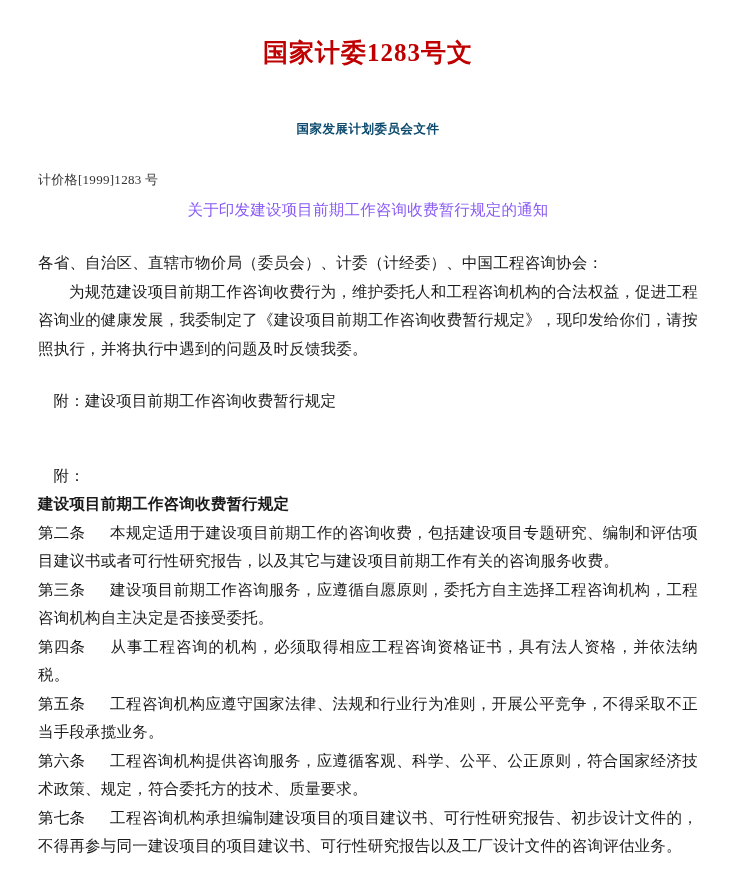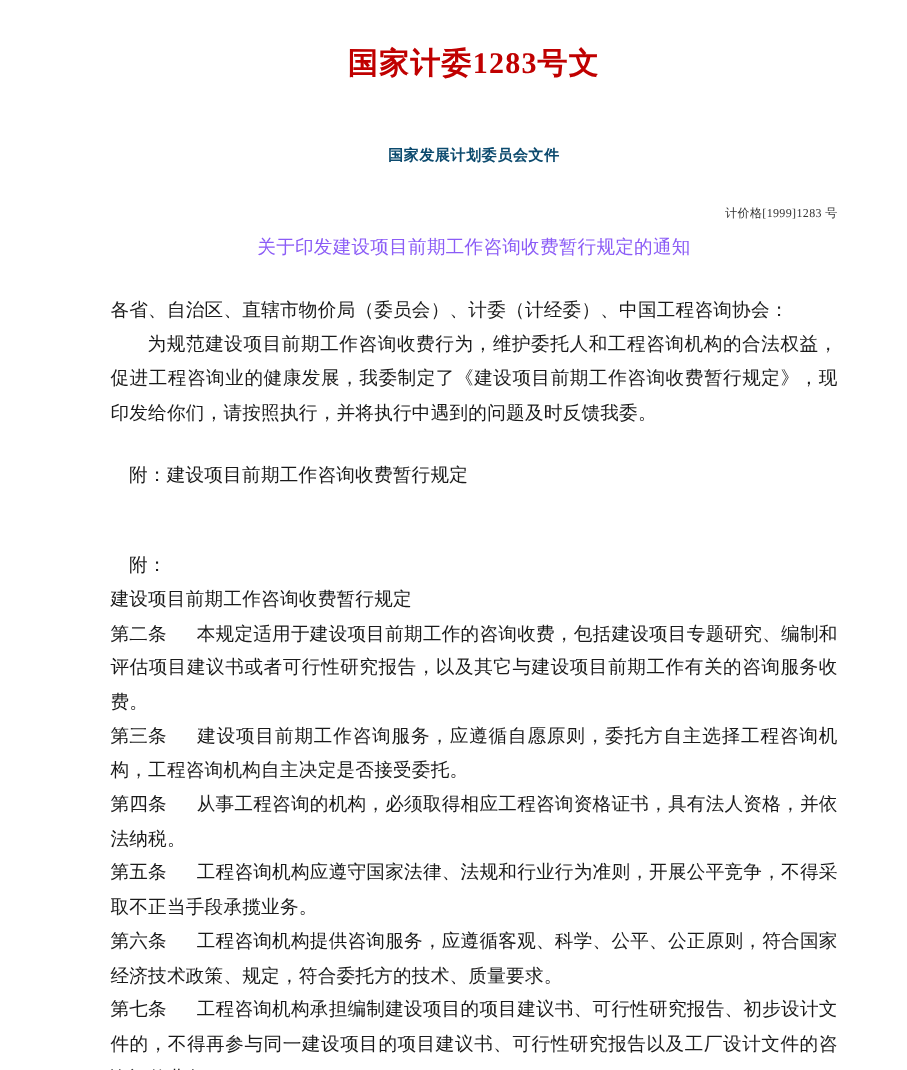--- a/index.html
+++ b/index.html
@@ -11,21 +11,21 @@
     width: 756px;
     height: 892px;
     font-family: "Liberation Serif", "DejaVu Serif", serif;
     color: #1a1a1a;
     overflow: hidden;
   }
   .page {
     width: 756px;
     height: 892px;
     box-sizing: border-box;
-    padding: 22px 58px 0 92px;
+    padding: 22px 58px 0 38px;
     position: relative;
   }
   .doc-title {
     text-align: center;
     color: #c00000;
     font-weight: bold;
     font-size: 25px;
     letter-spacing: 1px;
     margin-top: 14px;
     margin-bottom: 0;
@@ -33,22 +33,22 @@
   }
   .issuer {
     text-align: center;
     color: #0c4a6e;
     font-weight: bold;
     font-size: 12.5px;
     margin-top: 52px;
     letter-spacing: 0.5px;
   }
   .doc-number {
-    text-align: right;
-    font-size: 10px;
+    text-align: left;
+    font-size: 13px;
     color: #333;
     margin-top: 33px;
     letter-spacing: 0.3px;
   }
   .notice-title {
     text-align: center;
     font-size: 15.5px;
     color: #8b5cf6;
     margin-top: 11px;
     letter-spacing: 0.2px;
@@ -65,21 +65,21 @@
     letter-spacing: 0.2px;
   }
   p.indent2 {
     text-indent: 2em;
   }
   p.indent1 {
     text-indent: 1em;
     margin-top: 24px;
   }
   .spacer-md { height: 22px; }
-  .bold { font-weight: normal; }
+  .bold { font-weight: bold; }
   .article-label {
     display: inline-block;
   }
   .article-gap {
     display: inline-block;
     width: 1.6em;
   }
 </style>
 </head>
 <body>

